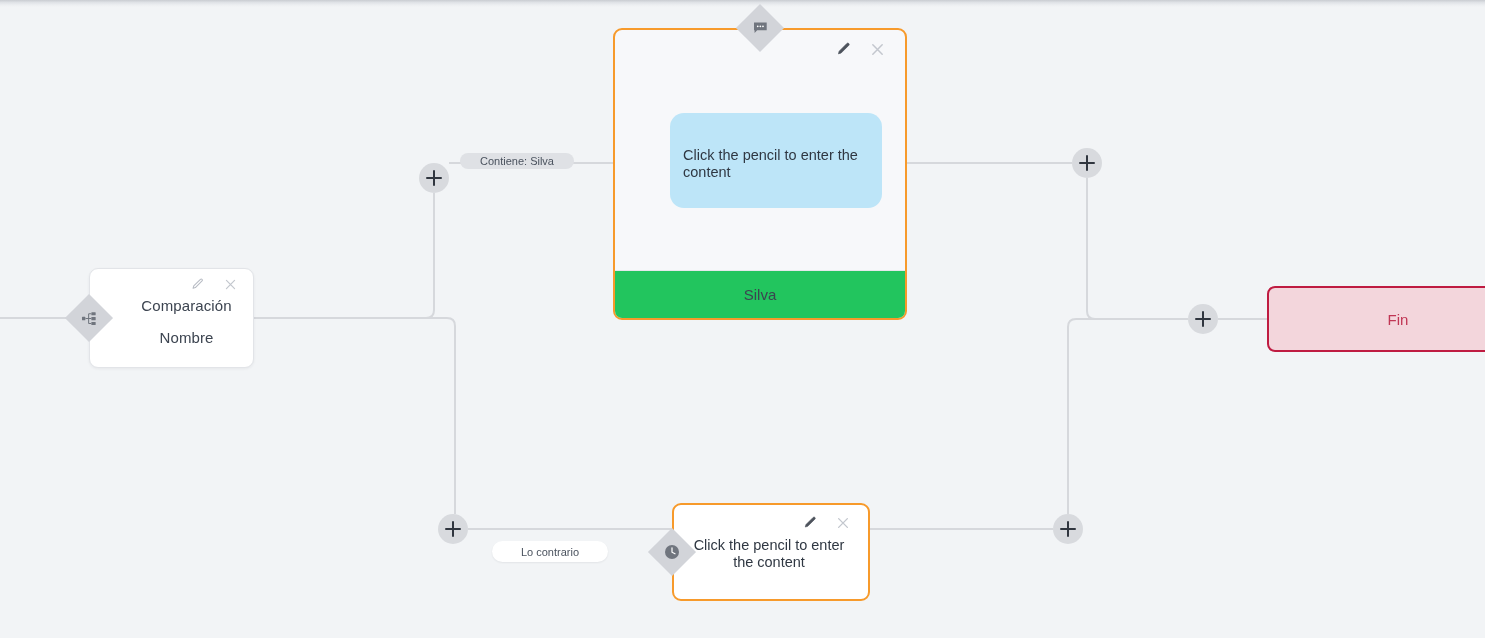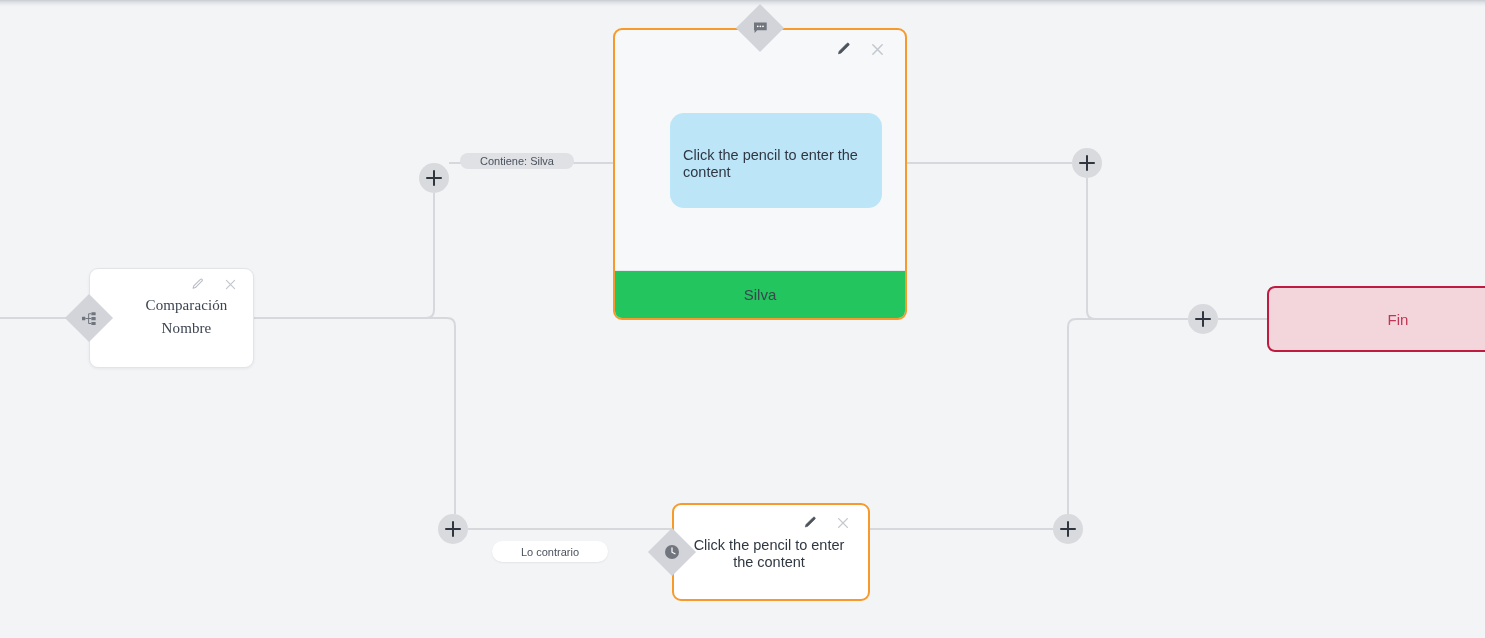--- a/index.html
+++ b/index.html
@@ -80,24 +80,23 @@
     justify-content: center;
     cursor: pointer;
     line-height: 0;
   }
 
   .cmp-title, .cmp-sub {
     text-align: center;
     color: #3c4450;
     font-size: 15px;
     letter-spacing: .1px;
-    font-family: Liberation Serif, serif;
   }
   .cmp-title { margin-top: 28px; }
-  .cmp-sub   { margin-top: 6px; }
+  .cmp-sub   { margin-top: 15px; }
 
   
   .diamond {
     position: absolute;
     width: 34px;
     height: 34px;
     background: #d2d4d9;
     transform: rotate(45deg);
     z-index: 7;
     display: flex;

